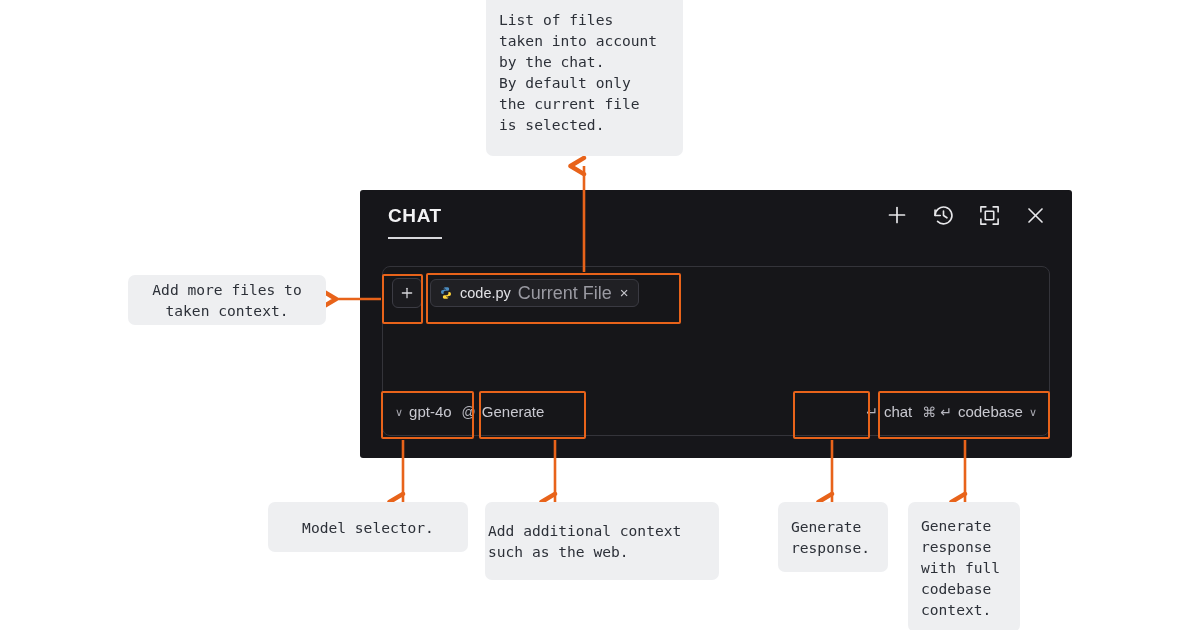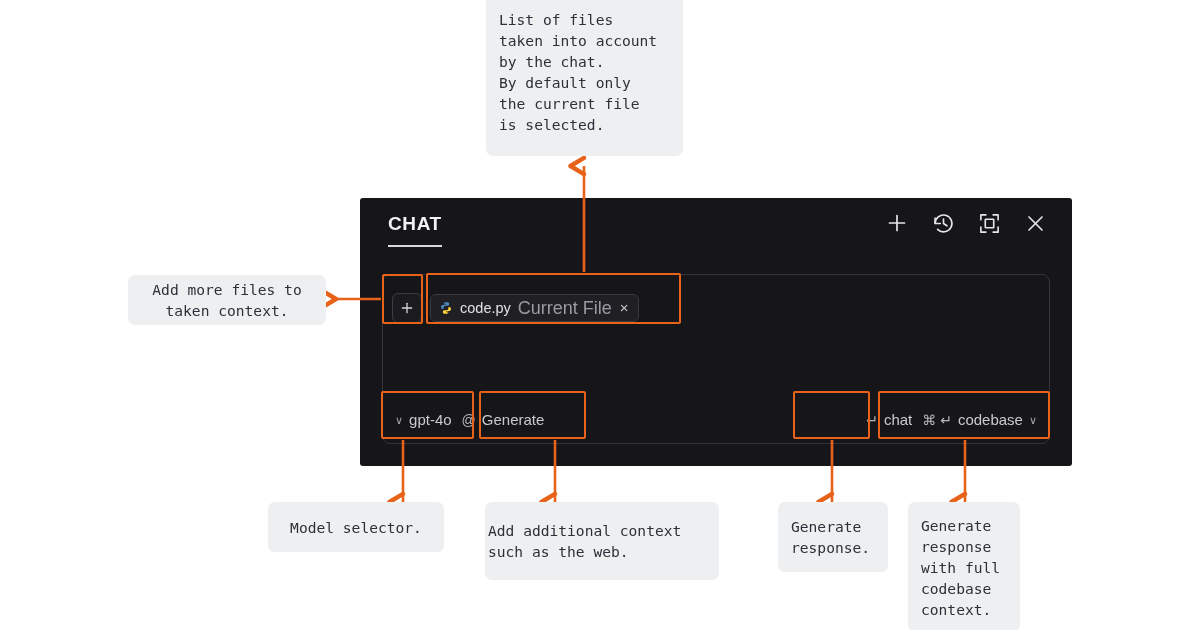--- a/index.html
+++ b/index.html
@@ -25,21 +25,20 @@
   .chat-panel {
     position: absolute;
     left: 360px;
     top: 190px;
     width: 712px;
     height: 268px;
     background: #16161a;
     border-radius: 3px;
     box-sizing: border-box;
     overflow: hidden;
-    margin-top: 8px;
   }
   .panel-header {
     position: absolute;
     left: 0; top: 0; right: 0;
     height: 68px;
   }
   .chat-tab {
     position: absolute;
     left: 28px;
     top: 14px;
@@ -77,21 +76,21 @@
     width: 668px;
     height: 170px;
     border: 1px solid #34343a;
     border-radius: 8px;
     box-sizing: border-box;
     background: #161619;
   }
   .chip-row {
     position: absolute;
     left: 9px;
-    top: 18px;
+    top: 11px;
     display: flex;
     align-items: center;
     gap: 8px;
   }
   .add-file-btn {
     width: 28px;
     height: 28px;
     border: 1px solid #3c3c44;
     border-radius: 6px;
     display: flex;
@@ -313,21 +312,21 @@
   <div class="callout" style="left:486px; top:-12px; width:197px; height:168px; padding:0 0 0 13px;">List of files
 taken into account
 by the chat.
 By default only
 the current file
 is selected.</div>
 
   <div class="callout center" style="left:128px; top:275px; width:198px; height:50px;">Add more files to
 taken context.</div>
 
-  <div class="callout center" style="left:268px; top:502px; width:176px; height:50px;">Model selector.</div>
+  <div class="callout center" style="left:268px; top:502px; width:200px; height:50px;">Model selector.</div>
 
   <div class="callout" style="left:485px; top:502px; width:234px; height:78px; padding:0 0 0 3px;">Add additional context
 such as the web.</div>
 
   <div class="callout" style="left:778px; top:502px; width:110px; height:70px; padding:0 0 0 13px;">Generate
 response.</div>
 
   <div class="callout" style="left:908px; top:502px; width:112px; height:130px; padding:0 0 0 13px;">Generate
 response
 with full

